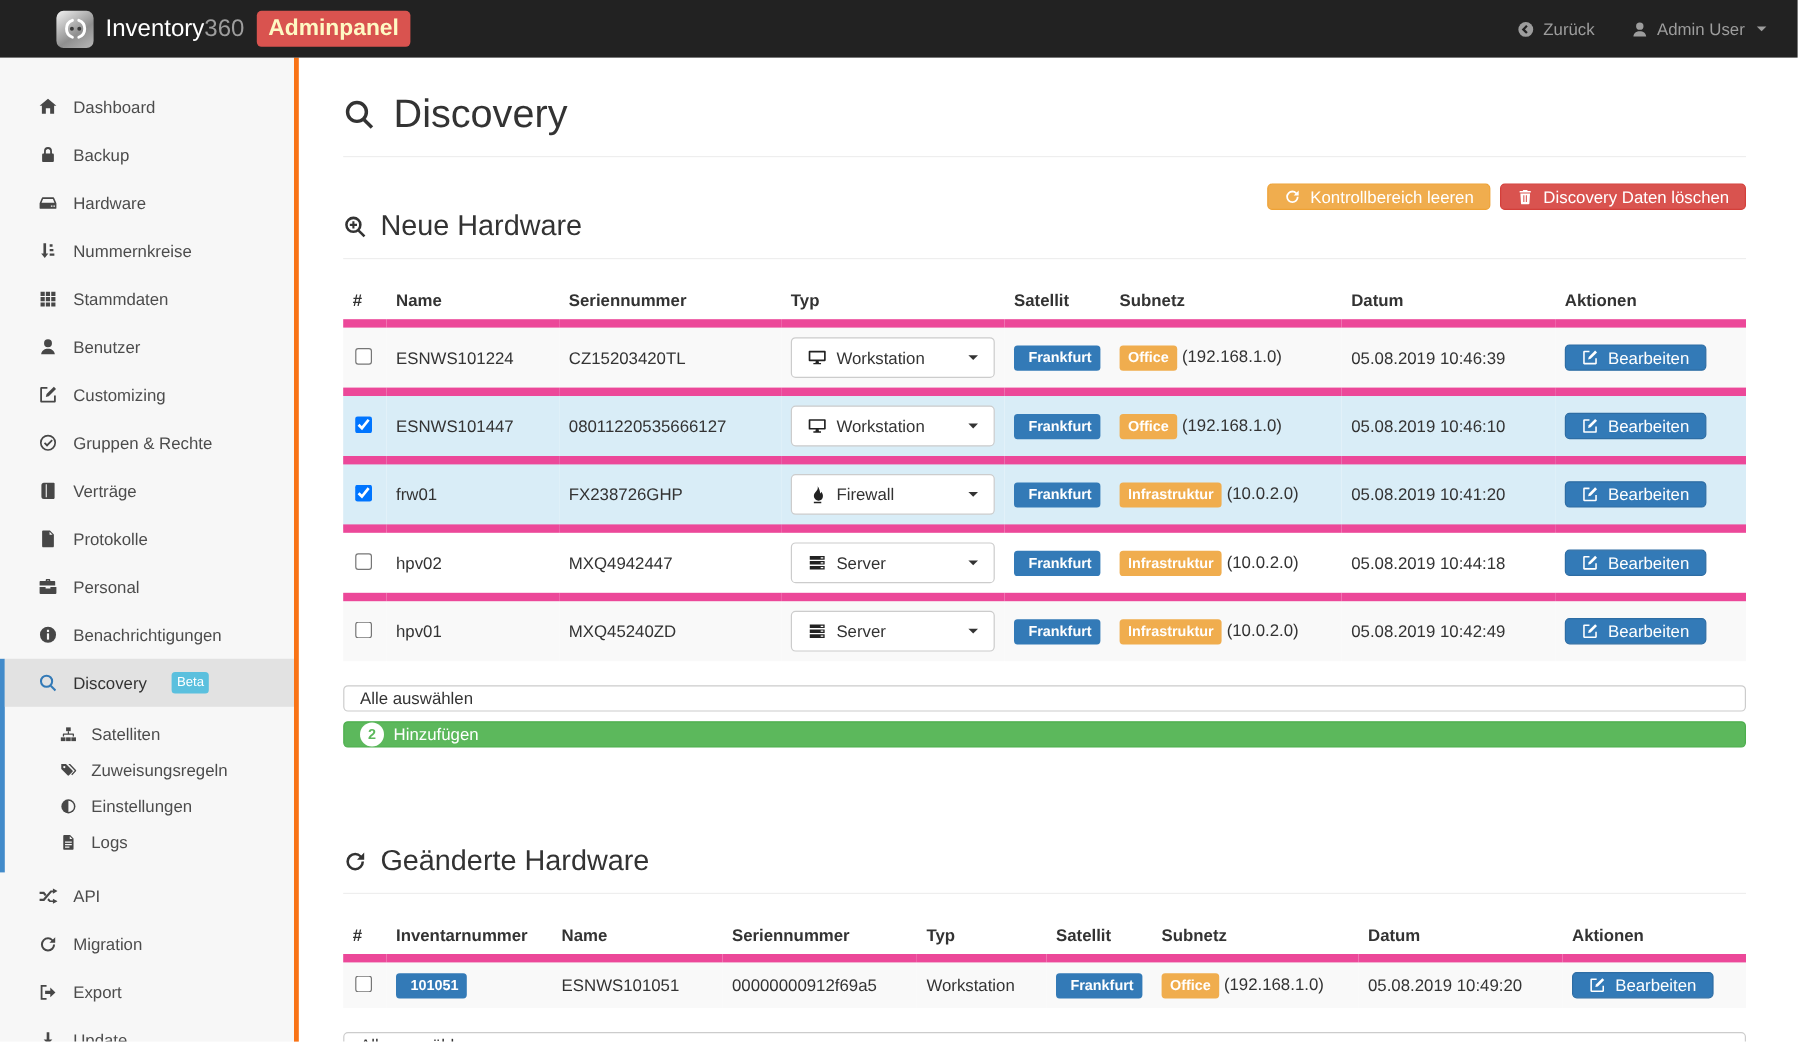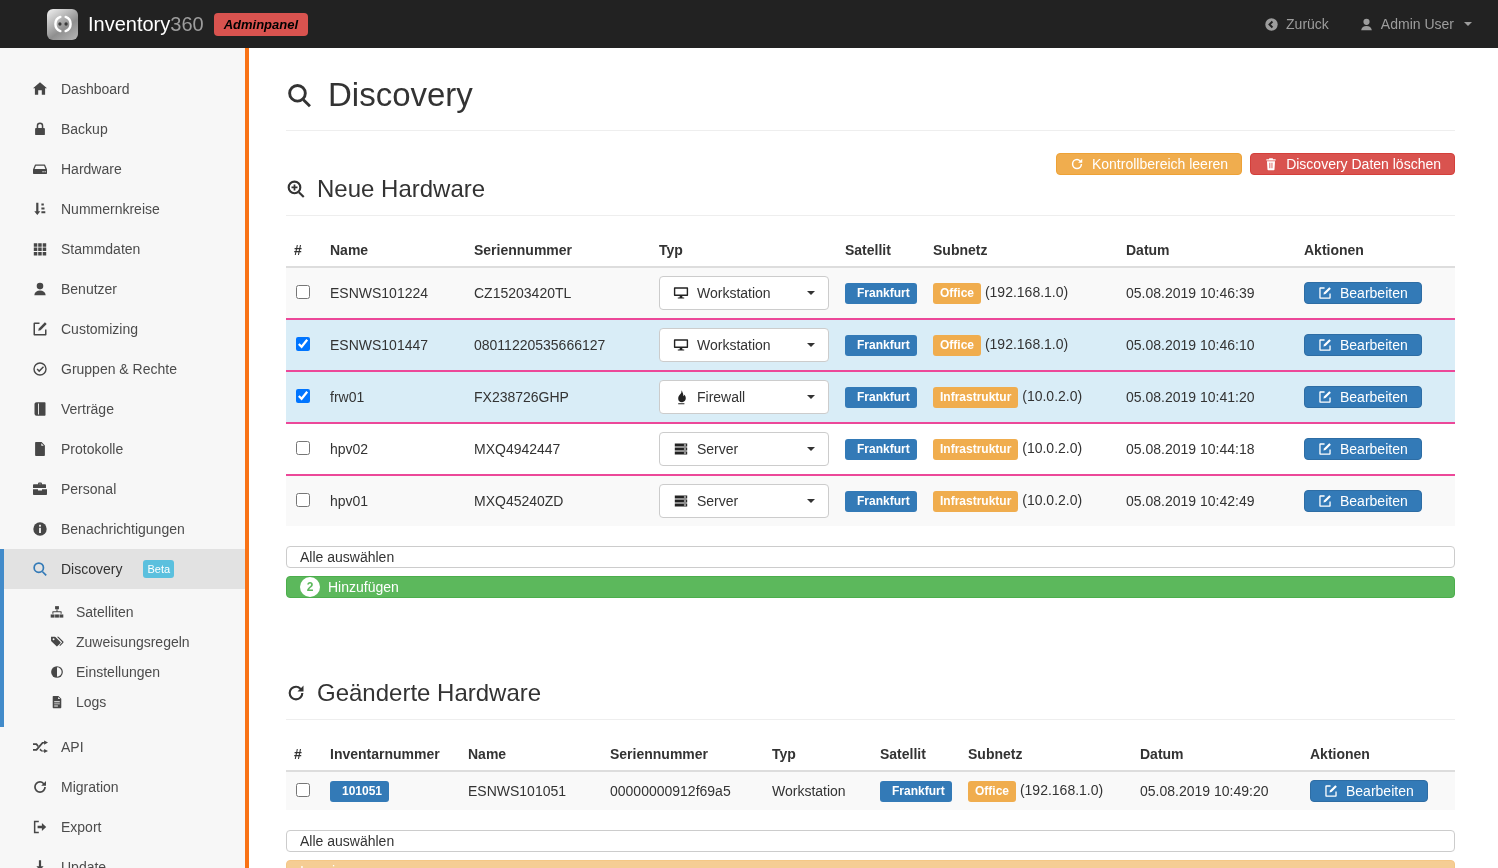--- a/index.html
+++ b/index.html
@@ -9,22 +9,22 @@
   
   .navbar { position: absolute; top: 0; left: 0; width: 100%; height: 48px; background: #222222;
     display: flex; align-items: center; justify-content: space-between; padding: 0 26px 0 9px; z-index: 20; }
   .brand-wrap { display: flex; align-items: center; gap: 10px; margin-left: 38px; }
   .logo { width: 31px; height: 31px; border-radius: 6px; flex: none;
     background: linear-gradient(145deg, #f2f2f2 0%, #8f8f8f 60%, #b8b8b8 100%);
     display: flex; align-items: center; justify-content: center; }
   .logo svg { width: 22px; height: 22px; }
   .brand { font-size: 20px; color: #ffffff; text-decoration: none; cursor: pointer; }
   .brand .muted { color: #9d9d9d; }
-  .admin-badge { background: #d9534f; color: #000000; font-weight: bold; font-size: 13px;
-    padding: 4px 10px; border-radius: 4px; font-style: italic; }
+  .admin-badge { background: #d9534f; color: #fef9c3; font-weight: bold; font-size: 19px;
+    padding: 4px 10px; border-radius: 4px; }
   .nav-right { display: flex; align-items: center; gap: 30px; }
   .nav-link { display: flex; align-items: center; gap: 7px; color: #9d9d9d; cursor: pointer; }
   .nav-glyph { width: 15px; height: 15px; display: inline-flex; }
   .nav-glyph svg { width: 100%; height: 100%; }
   .caret { width: 0; height: 0; border-left: 4px solid transparent; border-right: 4px solid transparent;
     border-top: 4px solid currentColor; display: inline-block; margin-left: 3px; }
 
   
   .sidebar { position: absolute; top: 48px; left: 0; bottom: 0; width: 249px; background: #f7f7f7;
     border-right: 4px solid #f97316; padding-top: 21px; overflow: hidden; }
@@ -53,21 +53,21 @@
   .actions-row { display: flex; justify-content: flex-end; gap: 8px; margin-top: 22px; }
   .section-title { display: flex; align-items: center; gap: 11px; font-size: 24px; font-weight: 400;
     color: #333; margin: 0; padding-bottom: 12px; border-bottom: 1px solid #eee; }
   .s-icon { width: 20px; height: 20px; display: inline-flex; }
   .s-icon svg { width: 100%; height: 100%; }
   section.changed { margin-top: 81px; }
 
   
   table { width: 100%; border-collapse: collapse; margin-top: 18px; }
   th { text-align: left; padding: 8px; border-bottom: 2px solid #ddd; font-weight: 700; }
-  td { padding: 8px; border-top: 2px solid #ec4899; vertical-align: middle; }
+  td { padding: 8px; border-top: 7px solid #ec4899; vertical-align: middle; }
   tbody tr:nth-child(odd) { background: #f9f9f9; }
   tbody tr.selected { background: #d9edf7; }
   input[type="checkbox"] { width: 14px; height: 14px; margin: 0 0 0 2px; }
 
   .type-select { width: 170px; height: 34px; background: #fff; border: 1px solid #ccc; border-radius: 4px;
     display: flex; align-items: center; gap: 8px; padding: 0 13px; cursor: pointer; }
   .sel-icon { width: 16px; height: 16px; display: inline-flex; color: #222; }
   .sel-icon svg { width: 100%; height: 100%; }
   .type-select .caret { margin-left: auto; color: #333; }
 

